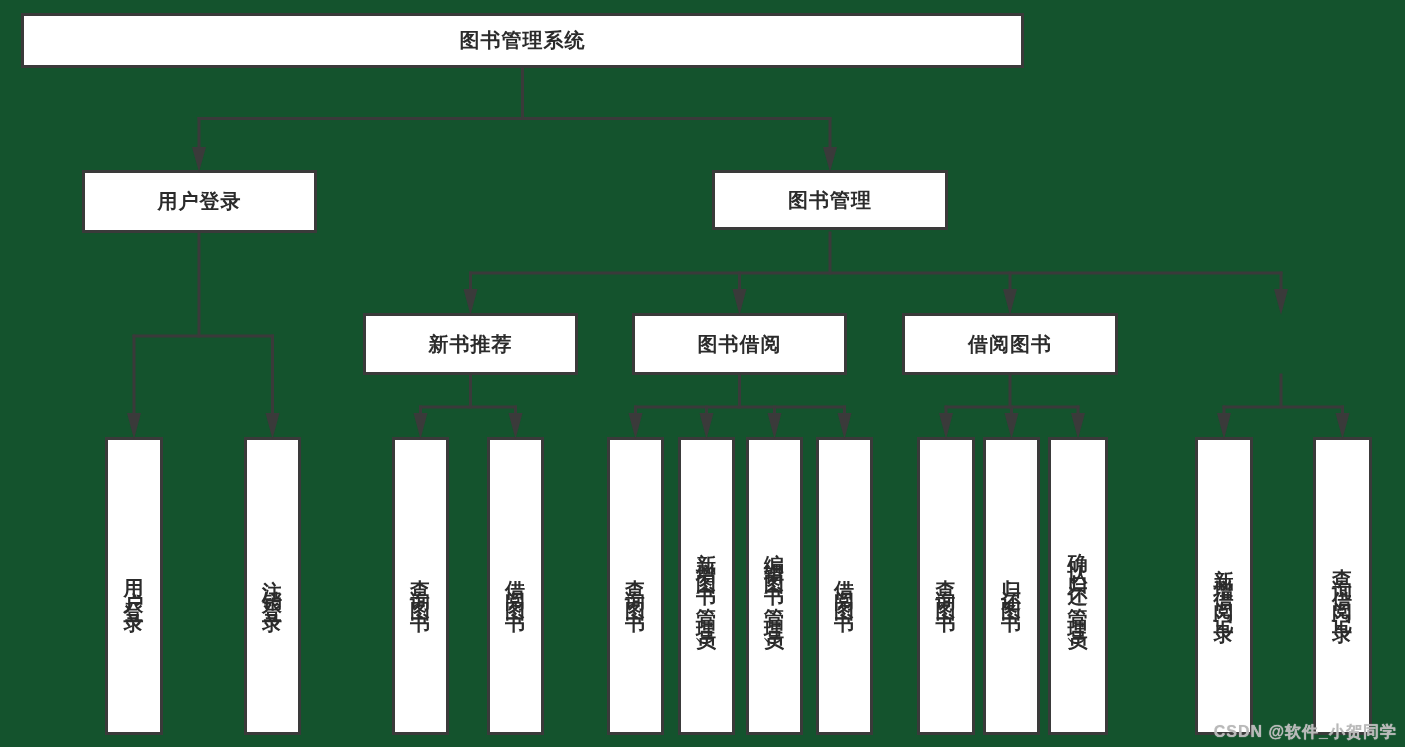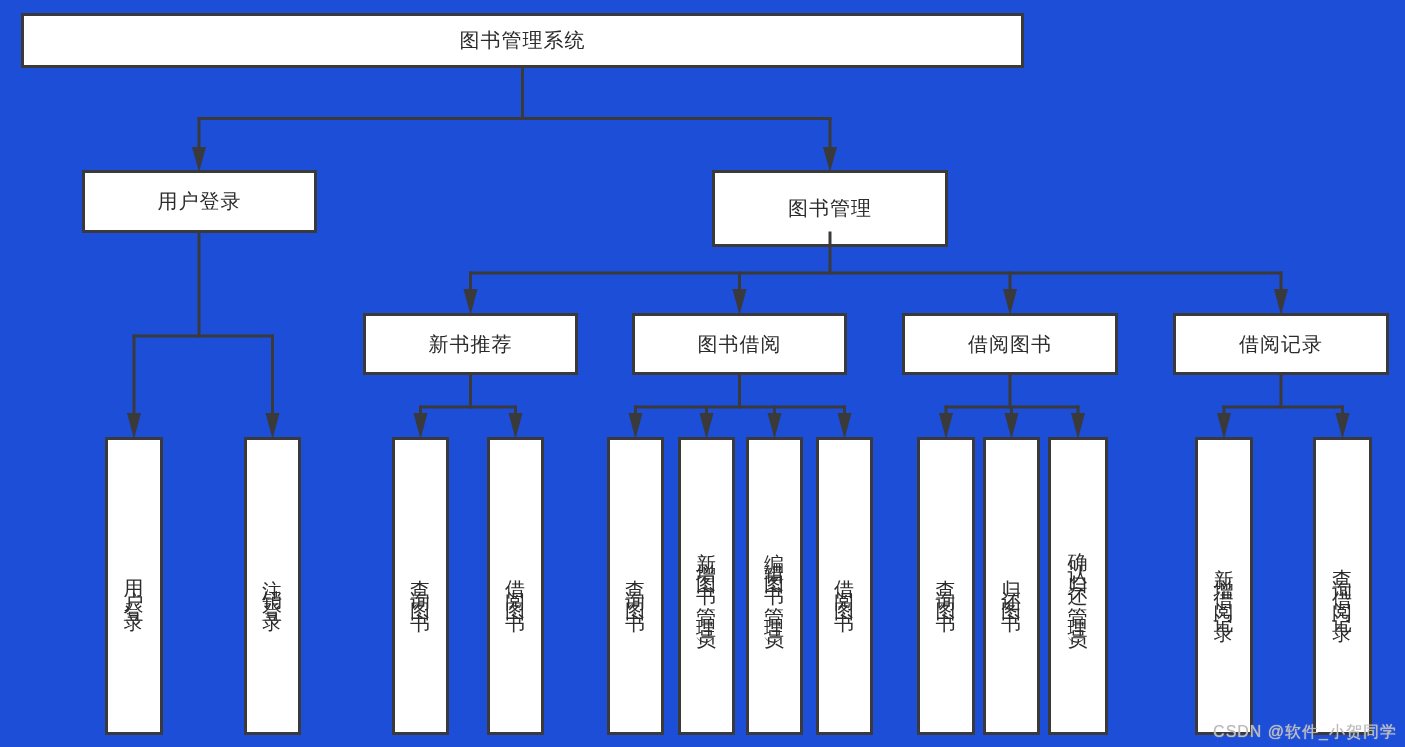--- a/index.html
+++ b/index.html
@@ -1,23 +1,24 @@
 <!DOCTYPE html>
 <html><head>
 <meta charset="utf-8">
 <style>
   html, body { margin: 0; padding: 0; background: #ffffff; }
   .canvas {
     position: relative;
     width: 1405px;
     height: 747px;
-    background: #1d4ed8;
+    background: #14532d;
     font-family: "Liberation Sans", sans-serif;
     color: #2b2b2b;
     overflow: hidden;
+    font-weight: bold;
   }
   .box {
     position: absolute;
     box-sizing: border-box;
     border: 3px solid #3a3a3a;
     background: #ffffff;
     display: flex;
     align-items: center;
     justify-content: center;
     z-index: 2;
@@ -62,35 +63,32 @@
 
 <div class="canvas">
 
   <div class="box hbox" style="left:21px; top:13px; width:1003px; height:55px;">
     <span>图书管理系统</span>
   </div>
 
   <div class="box hbox" style="left:82px; top:170px; width:235px; height:63px;">
     <span>用户登录</span>
   </div>
-  <div class="box hbox" style="left:712px; top:170px; width:236px; height:77px;align-items:center;">
+  <div class="box hbox" style="left:712px; top:170px; width:236px; height:60px;align-items:center;">
     <span>图书管理</span>
   </div>
 
   <div class="box hbox" style="left:632px; top:313px; width:215px; height:62px;">
     <span>图书借阅</span>
   </div>
   <div class="box hbox" style="left:363px; top:313px; width:215px; height:62px;">
     <span>新书推荐</span>
   </div>
   <div class="box hbox" style="left:902px; top:313px; width:216px; height:62px;">
     <span>借阅图书</span>
-  </div>
-  <div class="box hbox" style="left:1173px; top:313px; width:216px; height:62px;">
-    <span>借阅记录</span>
   </div>
 
   <div class="box vbox" style="left:105px; top:437px; width:58px; height:298px;">
     <span class="vlabel">用户登录</span>
   </div>
   <div class="box vbox" style="left:244px; top:437px; width:57px; height:298px;">
     <span class="vlabel">注销登录</span>
   </div>
 
   <div class="box vbox" style="left:392px; top:437px; width:57px; height:298px;">

